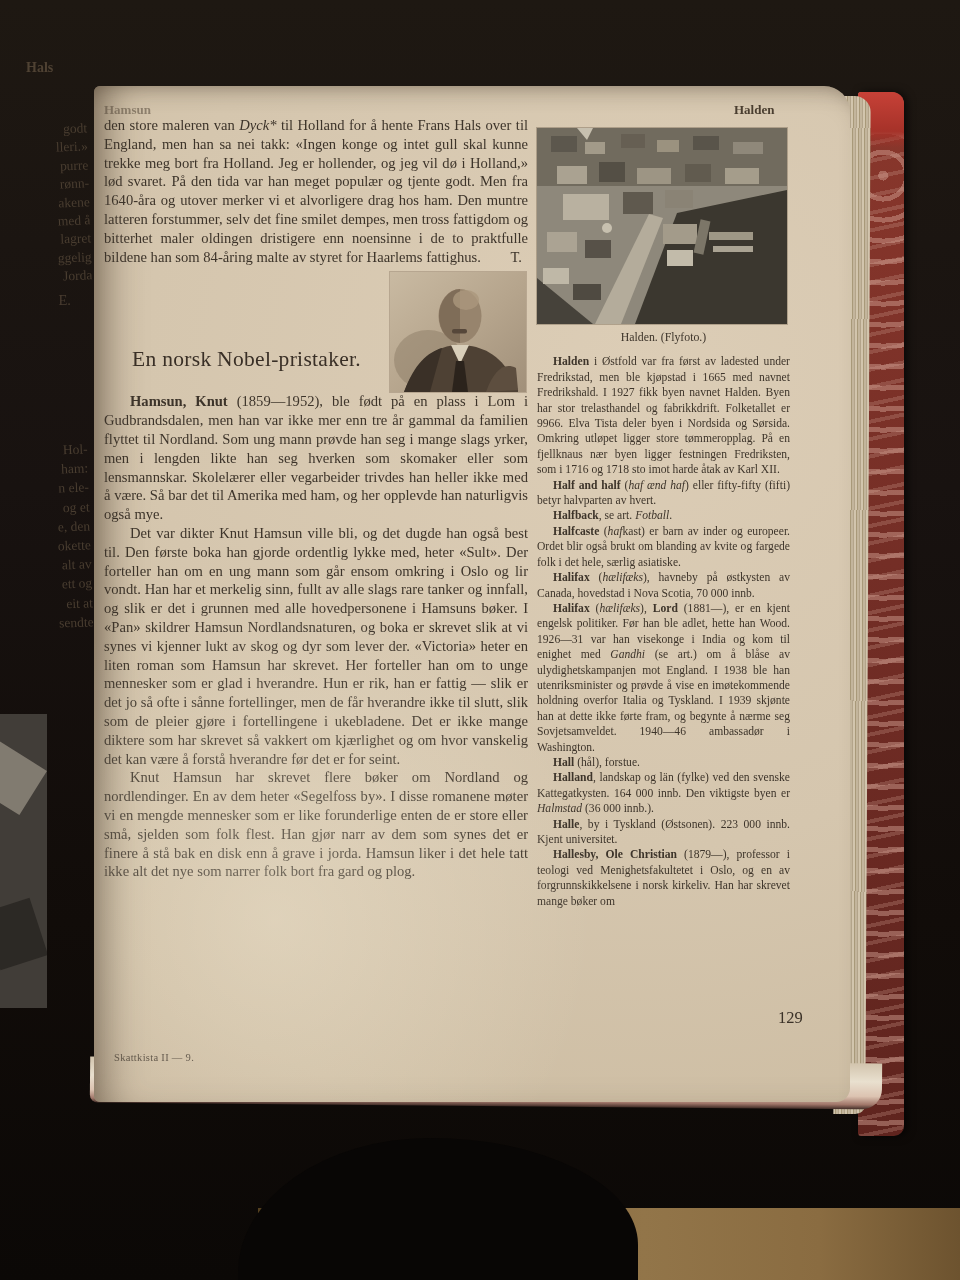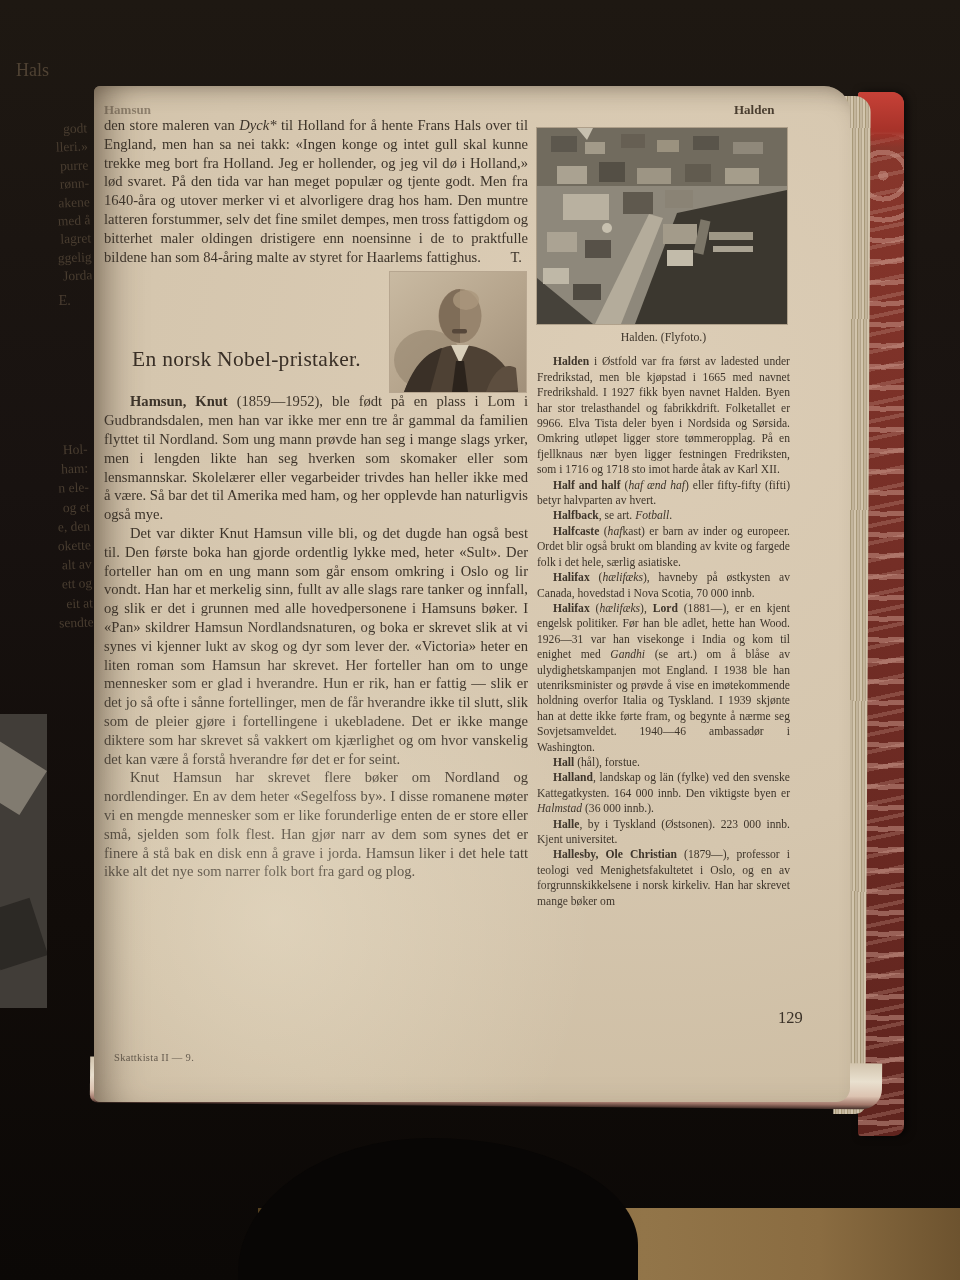--- a/index.html
+++ b/index.html
@@ -24,21 +24,21 @@
   
   .fore-edge{position:absolute;left:836px;top:44px;width:32px;height:1018px;border-radius:0 16px 10px 0;
     background:repeating-linear-gradient(90deg,#d2c5ad 0 2px,#a89979 2px 3px,#c3b59c 3px 5px,#b3a48a 5px 6px);
     transform:rotate(.3deg);}
   .bottom-edge{position:absolute;left:90px;top:1008px;width:792px;height:46px;border-radius:0 0 20px 8px;
     background:linear-gradient(180deg,#d2c4ad 0%,#e9e0cf 40%,#dcc3b1 72%,#a1776a 90%,#432e28 100%);
     transform:rotate(.5deg);}
   
   .left-page{position:absolute;left:0;top:0;width:97px;height:1046px;border-radius:12px 0 0 6px;
     background:linear-gradient(90deg,#cabb a1 0%,#c5b69e 0%,#bfb097 45%,#a29379 72%,#7b6d58 88%,#594e40 96%,#3f362c 100%);}
-  .lp-header{position:absolute;top:8px;left:16px;font-weight:normal;font-size:18px;color:#554737;opacity:.9;}
+  .lp-header{position:absolute;top:8px;left:26px;font-weight:bold;font-size:14px;color:#554737;opacity:.9;}
   .lp-frags{position:absolute;right:7px;text-align:right;font-size:13.5px;color:#493d30;transform:rotate(-2deg);}
   .lp-frags.top{top:68px;line-height:18.4px;}
   .lp-initial{position:absolute;right:26px;top:240px;font-size:14.5px;color:#493d30;}
   .lp-frags.bottom{top:388px;line-height:19.2px;}
   .lp-photo{position:absolute;left:0;top:662px;width:47px;height:294px;background:#413d38;overflow:hidden;}
   .lp-photo::before{content:"";position:absolute;left:-26px;top:36px;width:64px;height:52px;background:#8d867a;
     transform:rotate(32deg);opacity:.85;}
   .lp-photo::after{content:"";position:absolute;left:-10px;top:190px;width:50px;height:60px;background:#2c2925;
     transform:rotate(-18deg);}
   

